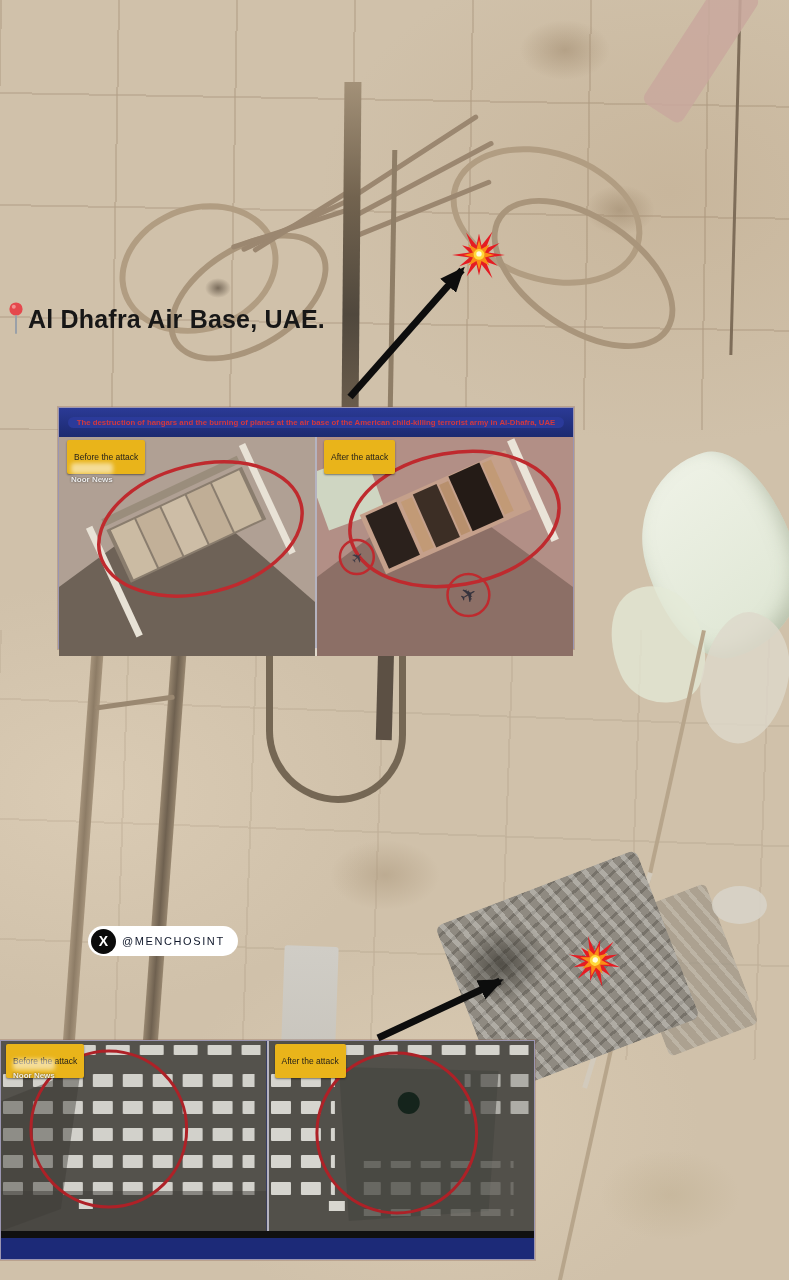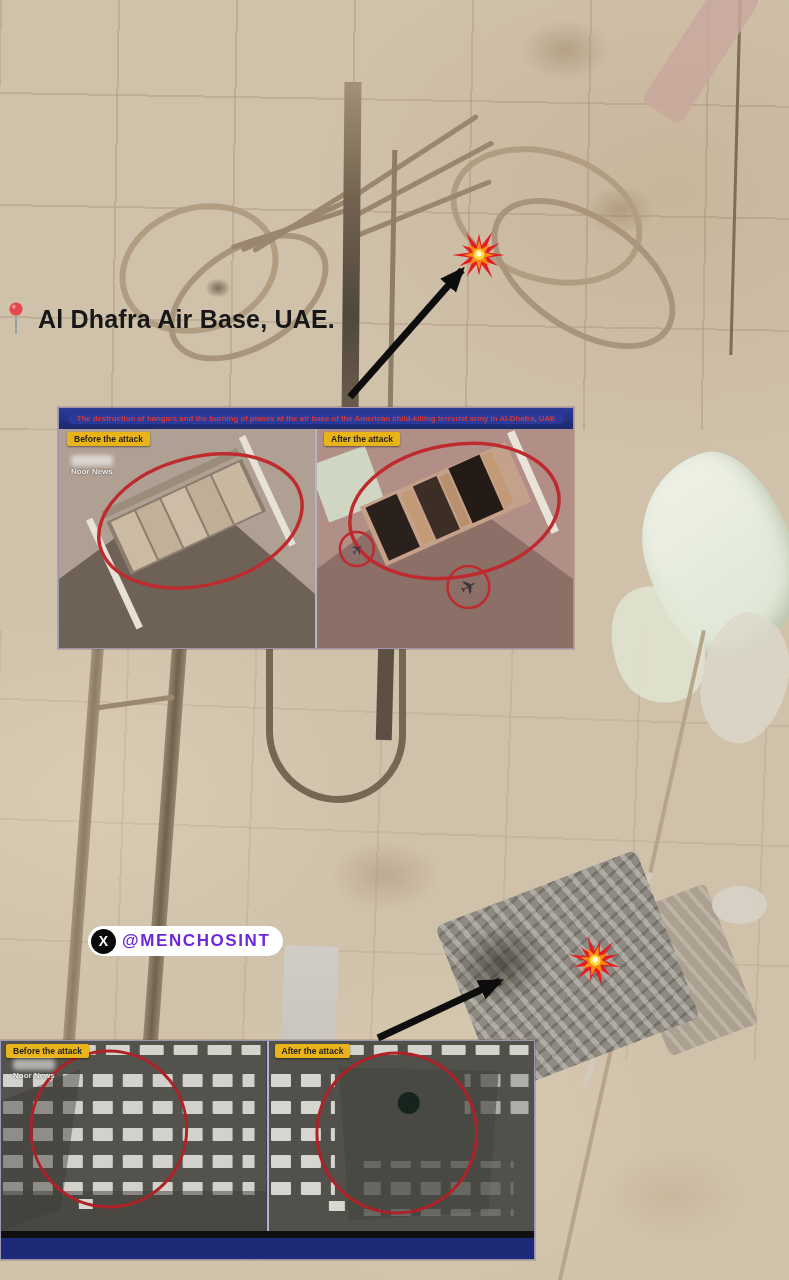--- a/index.html
+++ b/index.html
@@ -56,55 +56,55 @@
   .compound::before{content:"";position:absolute;left:0;top:10%;width:45%;height:45%;
      background:radial-gradient(closest-side, rgba(50,48,42,.65), rgba(50,48,42,0));}
   .compound2{left:640px;top:895px;width:95px;height:150px;transform:rotate(-21deg);opacity:.75;
      background:#a09788;border-radius:6px;background-image:
      repeating-linear-gradient(70deg, rgba(250,250,245,.25) 0 4px, rgba(0,0,0,0) 4px 12px);}
   .comp-road{left:648px;top:872px;width:5px;height:225px;background:#d2cabc;
      transform-origin:top left;transform:rotate(17deg);}
   .wb{left:712px;top:886px;width:55px;height:38px;background:#d7d3c8;border-radius:50%;opacity:.9;}
 
   
-  .title{position:absolute;left:8px;top:302px;z-index:3;display:flex;align-items:center;gap:14px;}
+  .title{position:absolute;left:8px;top:302px;z-index:3;display:flex;align-items:center;gap:4px;}
   .title .txt{font-size:25px;font-weight:800;color:#171717;letter-spacing:.2px;}
 
   .panel{position:absolute;z-index:4;border:1px solid rgba(240,224,216,.6);
      box-shadow:0 0 0 1px rgba(120,70,60,.25);background:#1c2a78;}
-  .panel-banner{height:21px;background:linear-gradient(#2b3a96,#1c2a70);display:flex;
+  .panel-banner{height:29px;background:linear-gradient(#2b3a96,#1c2a70);display:flex;
      align-items:center;justify-content:center;overflow:hidden;}
   .banner-inner{max-width:97%;background:#2b3a9a;border-radius:9px;padding:1px 9px;
      font-size:7.8px;font-weight:bold;color:#d2393f;white-space:nowrap;}
   .halves{display:flex;}
   .half{position:relative;flex:1;overflow:hidden;}
   .half + .half{border-left:2px solid rgba(232,226,216,.75);}
   .scene{position:absolute;inset:0;width:100%;height:100%;display:block;}
-  .tag{position:absolute;background:#e9b41a;color:#26221a;font-size:8.5px;font-weight:bold;
-     padding:2px 7px;border-radius:2px;box-shadow:0 1px 2px rgba(0,0,0,.45);z-index:2;}
+  .tag{position:absolute;background:#e9b41a;color:#26221a;font-size:8.5px;font-weight:normal;
+     padding:12px 7px;border-radius:2px;box-shadow:0 1px 2px rgba(0,0,0,.45);z-index:2;}
   .noor{position:absolute;z-index:2;color:rgba(255,255,255,.88);font-size:8px;font-weight:bold;
      text-shadow:0 0 2px rgba(40,40,40,.9);}
   .noor::before{content:"";display:block;width:42px;height:11px;margin:0 0 1px 0;
      background:rgba(255,255,255,.55);filter:blur(2px);border-radius:3px;}
 
   .panel-1{left:58px;top:407px;width:514px;height:240px;}
   .panel-1 .halves{height:219px;}
   .panel-2{left:0;top:1040px;width:533px;height:218px;}
   .panel-2 .halves{height:190px;border-bottom:7px solid #101010;}
 
   .caption{position:absolute;left:62px;top:615px;z-index:5;background:#ffd70a;color:#0d0d0d;
      font-size:16px;font-weight:800;padding:5px 11px;border-radius:6px;
      box-shadow:0 1px 3px rgba(0,0,0,.35);}
 
   .handle-pill{position:absolute;left:88px;top:926px;z-index:5;height:30px;display:flex;
      align-items:center;gap:6px;background:#ffffff;border-radius:999px;padding:2px 13px 2px 3px;
      box-sizing:border-box;}
   .x-circle{width:25px;height:25px;border-radius:50%;background:#0b0b0b;color:#ffffff;
      display:flex;align-items:center;justify-content:center;font-weight:900;font-size:14px;}
-  .handle-text{font-size:17px;font-weight:700;letter-spacing:1.6px;color:#6d28d9;}
+  .handle-text{font-size:11px;font-weight:400;letter-spacing:1.6px;color:#0f172a;}
 
   .burst{position:absolute;width:54px;height:54px;z-index:6;}
   .burst-1{left:452px;top:228px;}
   .burst-2{left:568px;top:934px;transform:rotate(14deg);}
 
   .arrows{position:absolute;inset:0;z-index:6;pointer-events:none;}
 </style>
 </head>
 <body>
 

